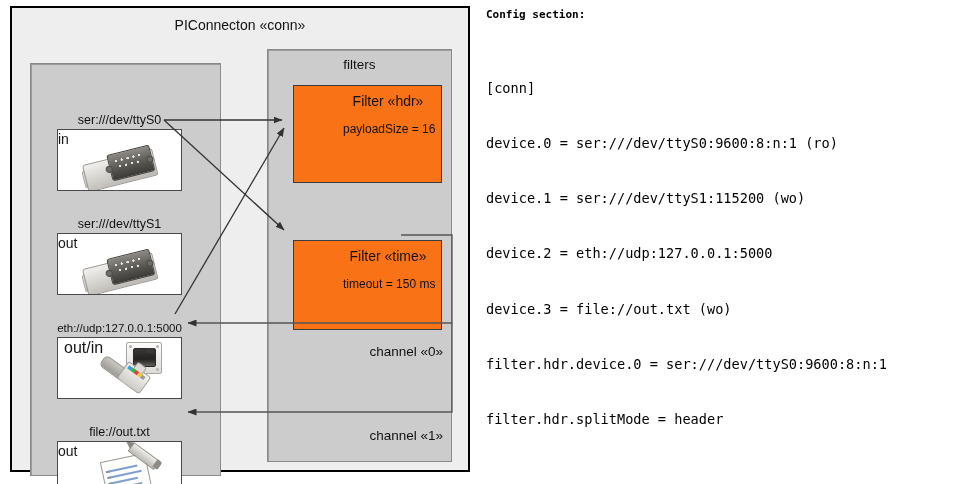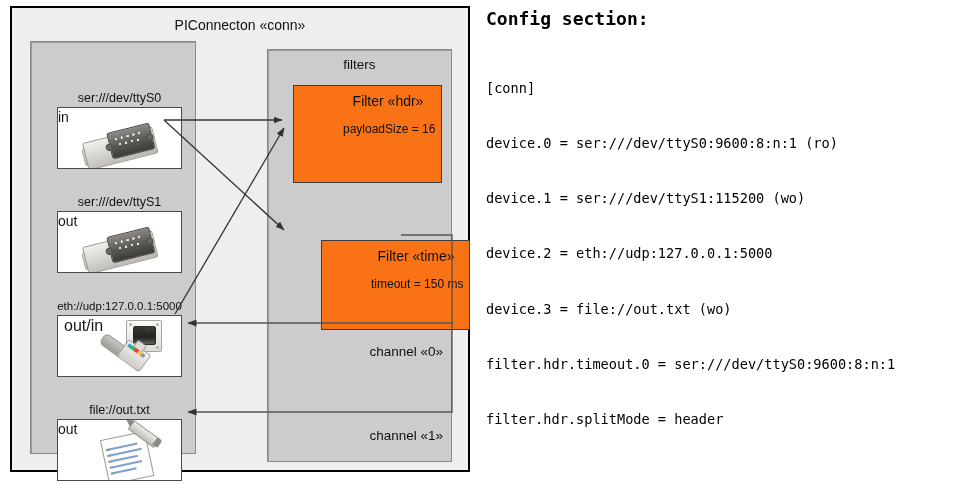--- a/index.html
+++ b/index.html
@@ -19,21 +19,21 @@
     position:absolute;left:0;top:9px;width:100%;text-align:center;
     font-size:14px;color:#111;white-space:nowrap;
   }
 
   
   .panel{
     position:absolute;background:#cccccc;
     border:1px solid #8a8a8a;box-sizing:border-box;
     box-shadow:1px 1px 0 #9c9c9c inset;
   }
-  #devices-panel{left:18px;top:33px;width:166px;height:413px;}
+  #devices-panel{left:18px;top:55px;width:191px;height:413px;}
   #filters-panel{left:255px;top:41px;width:185px;height:413px;}
   .panel-title{
     position:absolute;left:0;top:7px;width:100%;text-align:center;
     font-size:13.5px;color:#111;white-space:nowrap;
   }
 
   
   .device{position:absolute;left:26px;width:125px;}
   .device-label{
     font-size:12.5px;color:#111;text-align:center;white-space:nowrap;
@@ -159,21 +159,21 @@
   .icon-pencil .eraser{
     position:absolute;right:0;top:0;width:6px;height:9px;background:#8e8b86;border-radius:0 2px 2px 0;
   }
 
   
   .filter-box{
     position:absolute;left:25px;width:149px;background:#f97316;
     border:1px solid #3c3c3c;box-sizing:border-box;padding-left:41px;
   }
   #filter-hdr {top:35px;height:98px;}
-  #filter-time{top:190px;height:90px;margin-left:28px;}
+  #filter-time{top:190px;height:90px;}
   .filter-title{
     text-align:center;font-size:14px;color:#111;margin-top:7px;white-space:nowrap;
   }
   .filter-props{margin:12px 0 0 8px;}
   .filter-props div{font-size:12px;color:#111;line-height:16px;white-space:nowrap;}
 
   
   .channel-label{
     position:absolute;right:8px;font-size:13.5px;color:#111;white-space:nowrap;
   }
@@ -183,21 +183,21 @@
   
   #connector-layer{
     position:absolute;left:0;top:0;width:480px;height:484px;pointer-events:none;
   }
 
   
   #config-panel{
     position:absolute;left:482px;top:0;width:482px;height:484px;background:#ffffff;
   }
   #config-heading{
-    position:absolute;left:4px;top:8px;font-size:18px;color:#000;
+    position:absolute;left:4px;top:8px;font-size:11px;color:#000;
     font-family:"DejaVu Sans Mono", monospace;font-weight:bold;white-space:nowrap;
   }
   #config-lines{
     position:absolute;left:4px;top:42px;
     font-family:"DejaVu Sans Mono", monospace;font-size:13.6px;line-height:18.4px;
     color:#000;white-space:pre;
   }
   #config-lines div{white-space:pre;}
 </style>
 </head>
@@ -336,21 +336,21 @@
 </div>
 
 <div id="config-panel">
   <div id="config-heading">Config section:</div>
   <div id="config-lines">
     <div>[conn]</div>
     <div>device.0 = ser:///dev/ttyS0:9600:8:n:1 (ro)</div>
     <div>device.1 = ser:///dev/ttyS1:115200 (wo)</div>
     <div>device.2 = eth://udp:127.0.0.1:5000</div>
     <div>device.3 = file://out.txt (wo)</div>
-    <div>filter.hdr.timeout.0 = ser:///dev/ttyS0:9600:8:n:1</div>
+    <div>filter.hdr.device.0 = ser:///dev/ttyS0:9600:8:n:1</div>
     <div>filter.hdr.splitMode = header</div>
     
     
     
     
     
     
     
     
     

